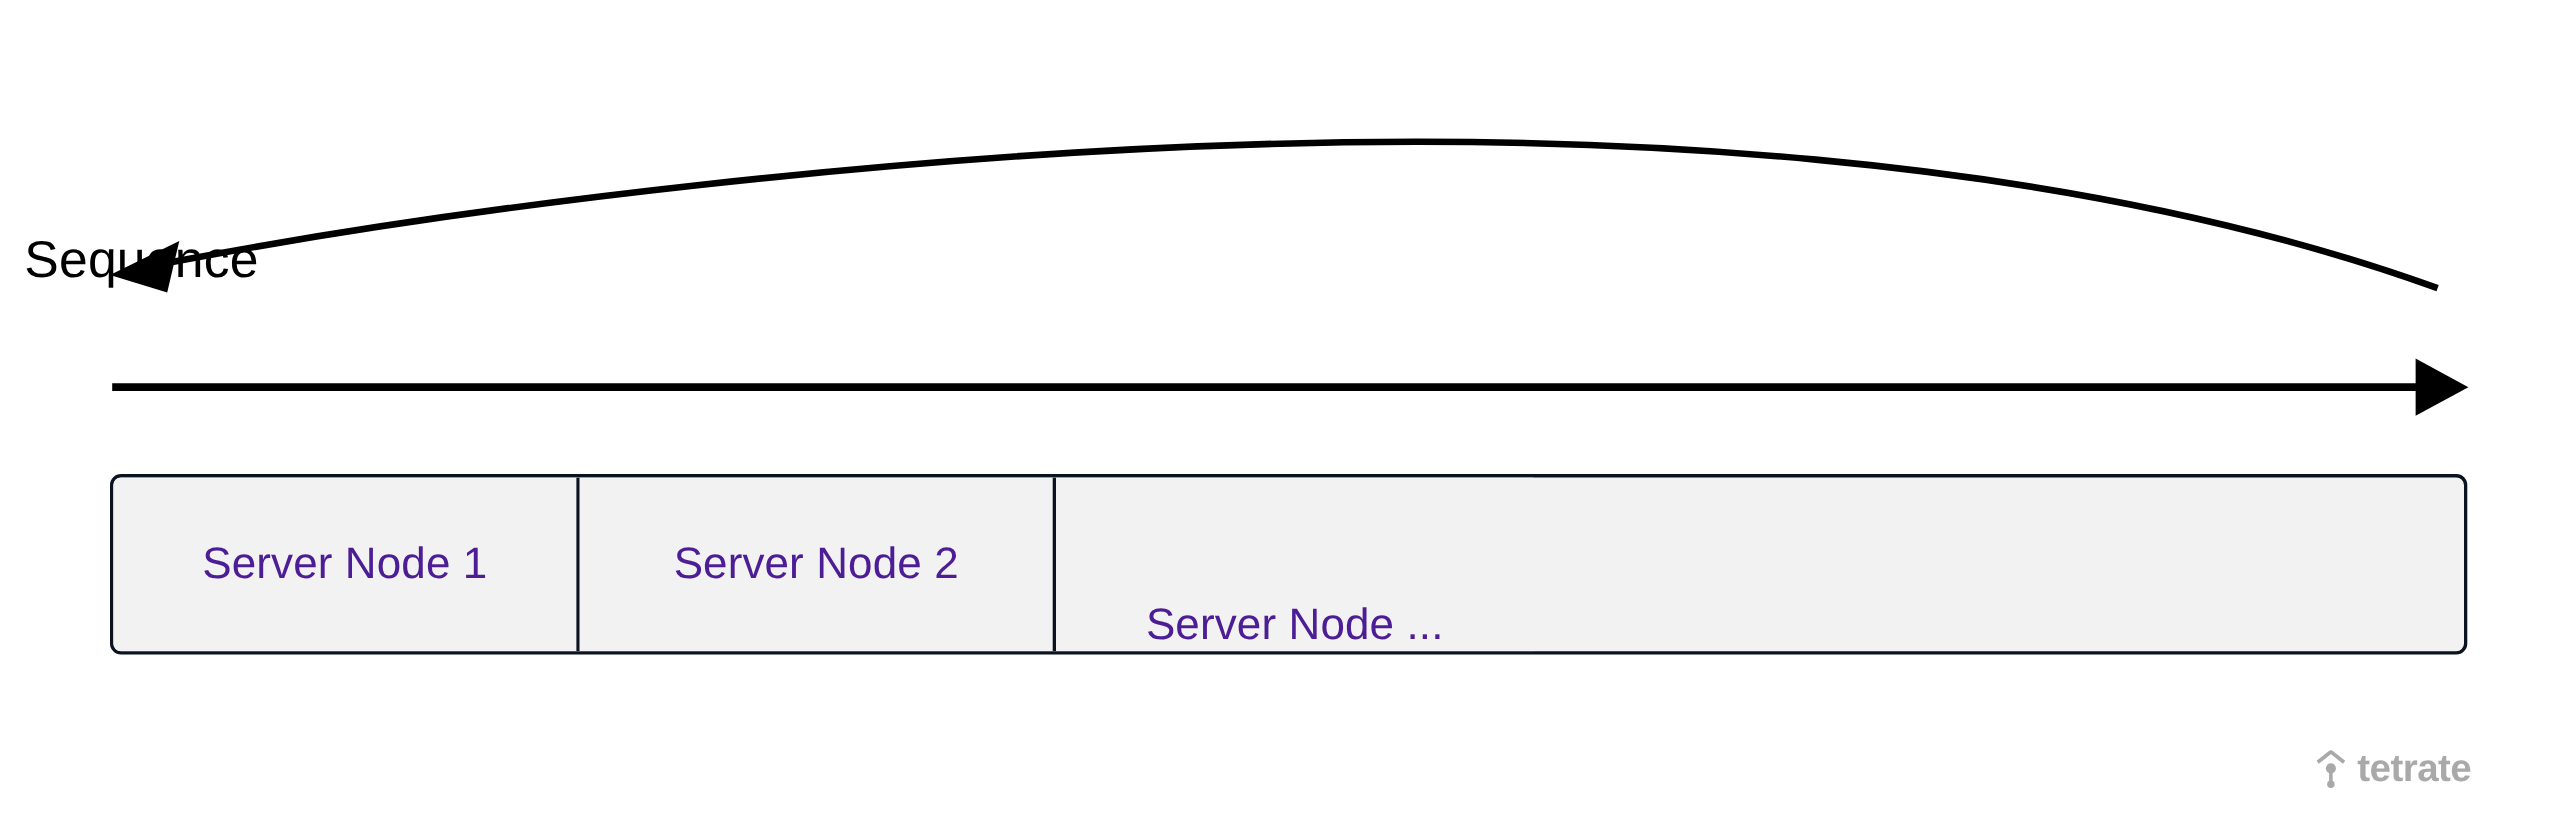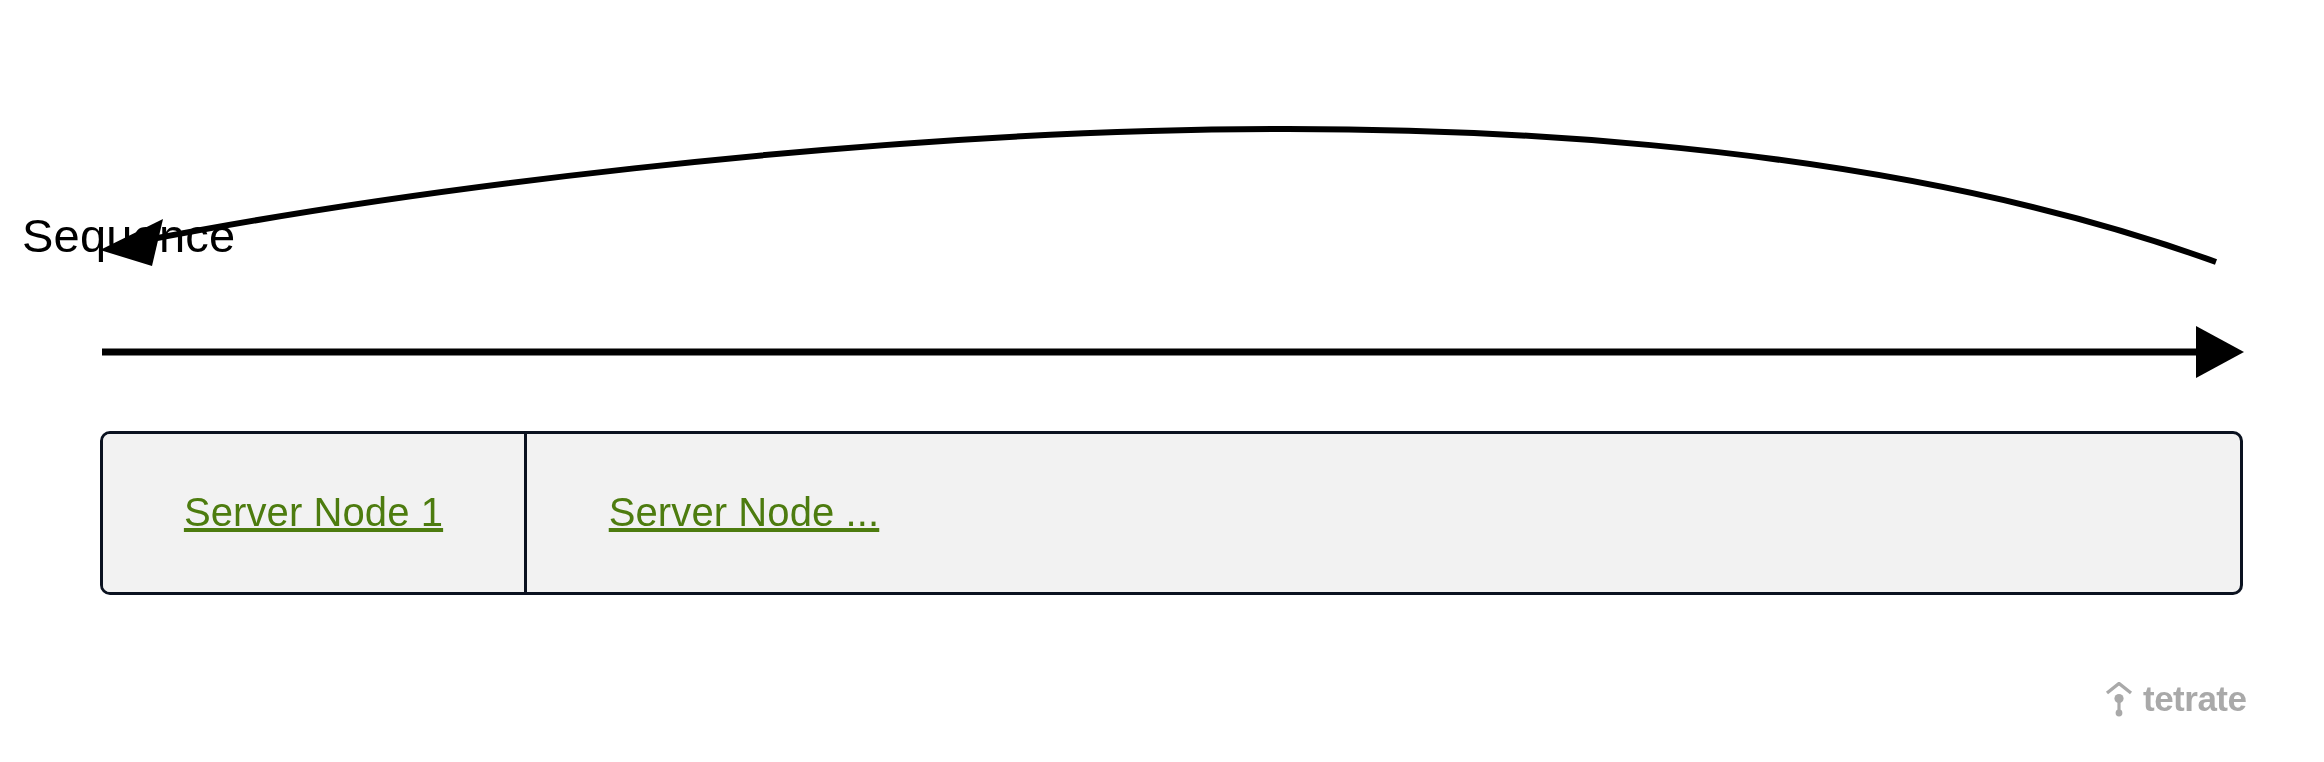--- a/index.html
+++ b/index.html
@@ -56,27 +56,27 @@
   }
   .node-cell {
     box-sizing: border-box;
     height: 100%;
     display: flex;
     align-items: center;
     justify-content: center;
     background: #f2f2f2;
     border-right: 3px solid #0b1220;
     font-size: 40px;
-    color: #4d7c0f;
+    color: #4c1d95;
     white-space: nowrap;
     letter-spacing: 0.1px;
-    text-decoration: underline;
   }
   .node-cell:last-child {
     border-right: none;
+    align-items: flex-end;
   }
   .node-cell-label {
     display: block;
     transform: translateY(-1px);
   }
   #tetrate-logo {
     position: absolute;
     left: 2104px;
     top: 682px;
     height: 42px;
@@ -116,20 +116,23 @@
   </svg>
 
   <div class="seq-label">
     <span class="seq-label-inner">Sequence</span>
   </div>
 
   <div id="node-strip">
     <div class="node-cell" style="width:424px">
       <span class="node-cell-label">Server Node 1</span>
     </div>
+    <div class="node-cell" style="width:433px">
+      <span class="node-cell-label">Server Node 2</span>
+    </div>
     <div class="node-cell" style="width:434px">
       <span class="node-cell-label">Server Node ...</span>
     </div>
   </div>
 
   <div id="tetrate-logo">
     <svg id="tetrate-mark" viewBox="0 0 30 36">
       <path d="M 3 11 L 15 1.5 L 27 11" fill="none" stroke="#a9a9a9" stroke-width="3.4" stroke-linecap="butt" stroke-linejoin="miter"></path>
       <circle cx="15" cy="16.5" r="4.6" fill="#a9a9a9"></circle>
       <path d="M 15 20 L 15 29" fill="none" stroke="#a9a9a9" stroke-width="3.2" stroke-linecap="butt"></path>

